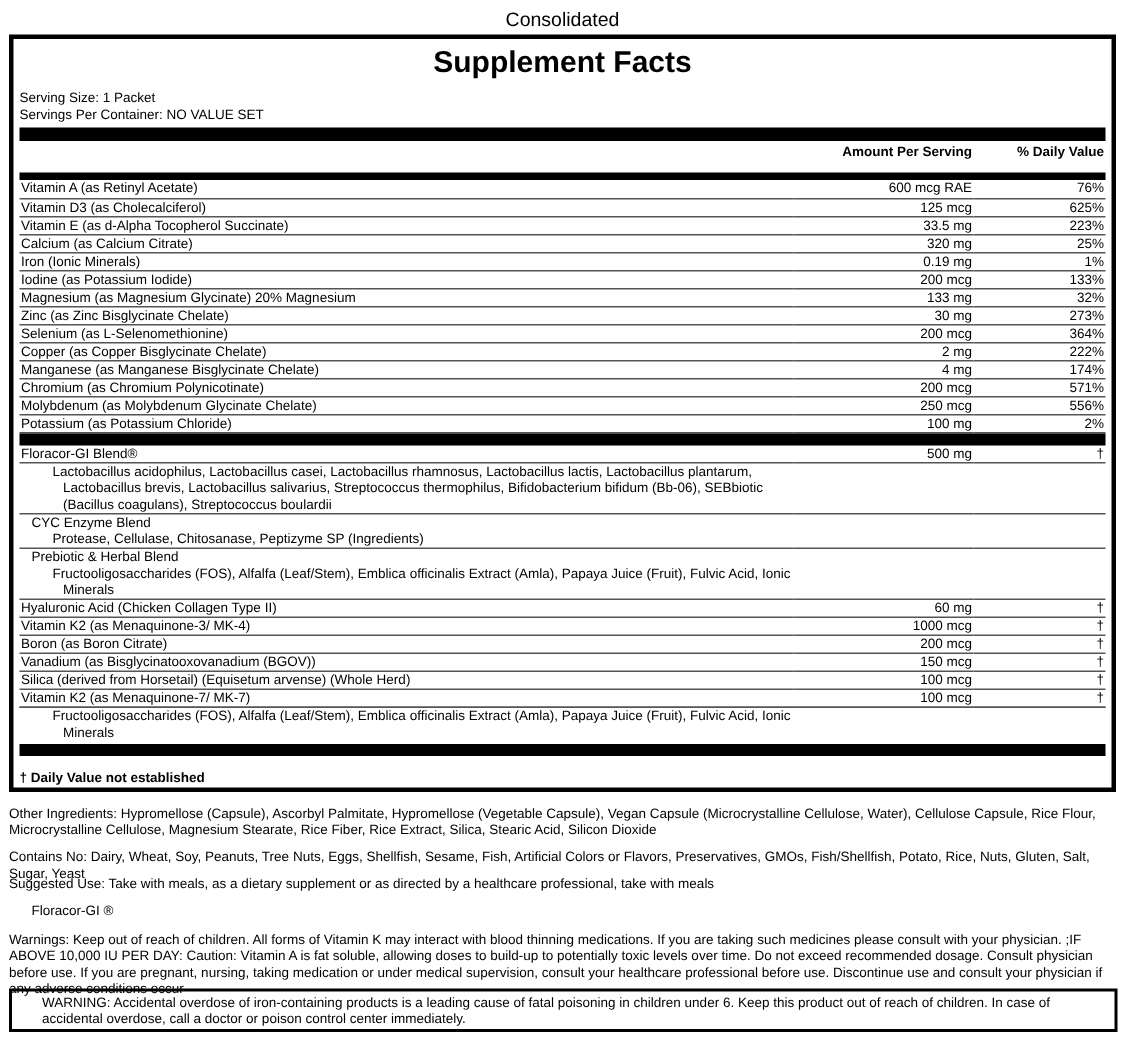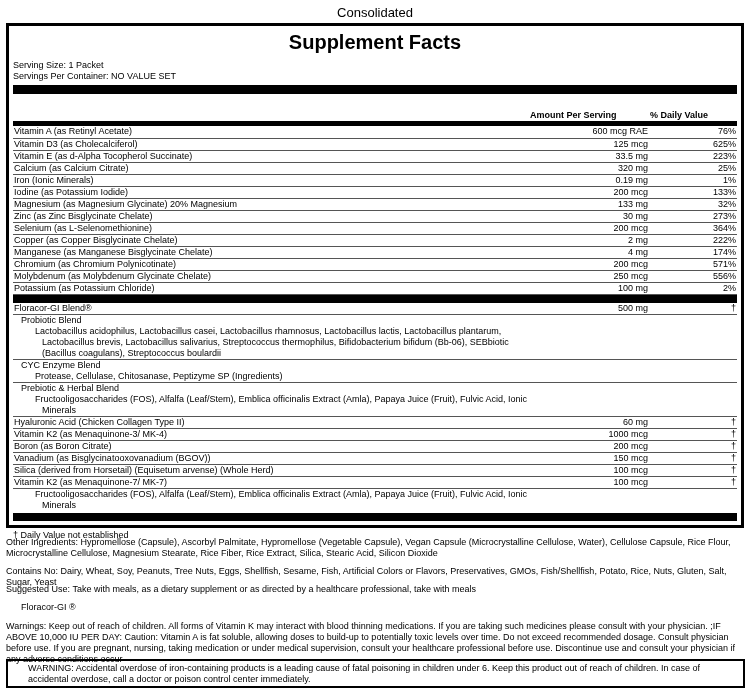--- a/index.html
+++ b/index.html
@@ -17,27 +17,27 @@
 
     table { width: 100%; border-collapse: collapse; table-layout: fixed; }
     td, th { font-size: 9px; line-height: 11px; padding: 0 1px; vertical-align: top; font-weight: normal; }
     th { font-weight: bold; }
     col.c-name { width: auto; }
     col.c-amt { width: 120px; }
     col.c-dv { width: 88px; }
     .amt { text-align: right; }
     .dv { text-align: right; }
     tr.row td { border-bottom: 1px solid #555; height: 12px; }
-    tr.header th { height: 21px; padding-top: 16px; text-align: left; }
+    tr.header th { height: 21px; padding-top: 2px; text-align: right; }
     .ind1 { padding-left: 8px; }
     .hang { padding-left: 29px; text-indent: -7px; }
     tr.sub td { border-bottom: none; height: 11px; }
     tr.subend td { border-bottom: 1px solid #555; }
 
-    .footnote { margin-top: 9px; font-size: 9px; line-height: 11px; }
+    .footnote { margin-top: 9px; font-size: 9px; line-height: 11px; font-weight: bold; }
 
     .notes { position: absolute; left: 6px; width: 738px; font-size: 9px; line-height: 11px; }
     .warning-box { position: absolute; left: 6px; top: 659px; width: 739px; height: 29px; border: 2px solid #000; padding: 2px 20px; font-size: 9px; line-height: 11px; }
   </style>
 </head>
 <body>
 
 <div class="page-title">Consolidated</div>
 
 <div class="label">
@@ -148,25 +148,20 @@
         <col class="c-name">
         <col class="c-amt">
         <col class="c-dv">
       </colgroup>
     <tbody>
       <tr class="row">
         <td>Floracor-GI Blend®</td>
         <td class="amt">500 mg</td>
         <td class="dv">†</td>
       </tr>
-      <tr class="sub">
-        <td class="ind1">Probiotic Blend</td>
-          <td></td>
-          <td></td>
-      </tr>
       <tr class="sub subend">
         <td class="hang" colspan="1">Lactobacillus acidophilus, Lactobacillus casei, Lactobacillus rhamnosus, Lactobacillus lactis, Lactobacillus plantarum, Lactobacillus brevis, Lactobacillus salivarius, Streptococcus thermophilus, Bifidobacterium bifidum (Bb-06), SEBbiotic (Bacillus coagulans), Streptococcus boulardii</td>
           <td></td>
           <td></td>
       </tr>
       <tr class="sub">
         <td class="ind1">CYC Enzyme Blend</td>
           <td></td>
           <td></td>
       </tr>

